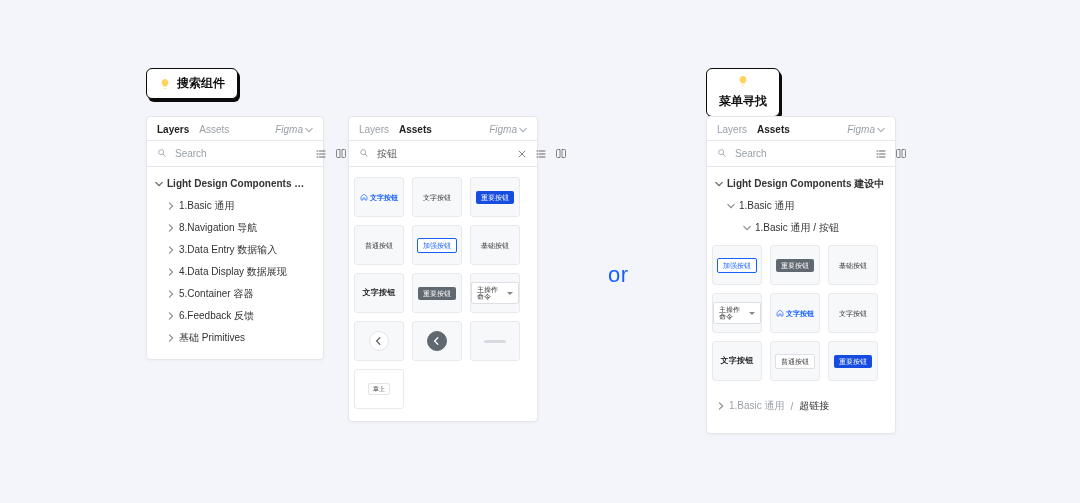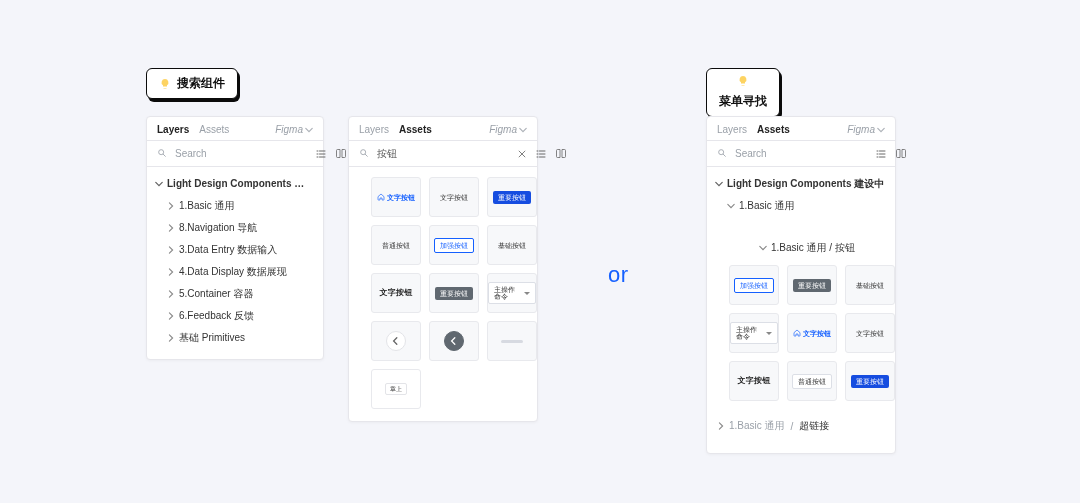--- a/index.html
+++ b/index.html
@@ -97,31 +97,31 @@
     display:flex; align-items:center; gap:4px;
     padding: 4px 10px 4px 12px;
     cursor: pointer;
     color:#333;
   }
   .tree .row .arrow { display:inline-flex; color:#666;}
   .tree .row.expanded > .arrow svg{ transform: rotate(90deg); }
   .tree .row .txt { white-space:nowrap; overflow:hidden; text-overflow:ellipsis; }
   .tree .row.l0 { font-weight:600; padding-left:8px; }
   .tree .row.l1 { padding-left:20px; }
-  .tree .row.l2 { padding-left:52px;margin-top:20px; }
+  .tree .row.l2 { padding-left:36px; }
   .tree .row.crumb { padding:6px 10px 10px; color:var(--text-soft); font-weight:500;}
   .tree .row.crumb .seg{color:#333;}
   .tree .row.crumb .sep{color:var(--text-soft); padding:0 2px;}
 
   
   .assets {
     display:grid;
     grid-template-columns: repeat(3, 50px);
     gap:8px 8px;
-    padding: 10px 22px 12px;
+    padding: 10px 5px 12px;
     justify-content: start;
   }
   .tile {
     width:50px; height:40px;
     background: var(--tile-bg);
     border:1px solid var(--tile-border);
     border-radius:3px;
     display:flex; align-items:center; justify-content:center;
     font-size:7px;
     color:#333;

